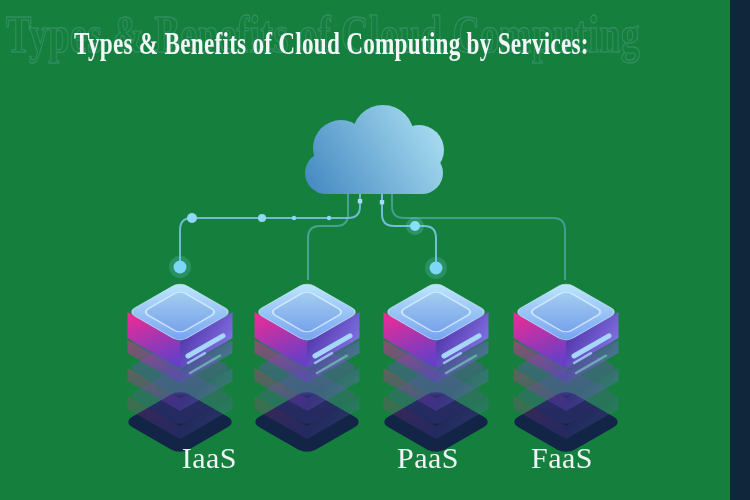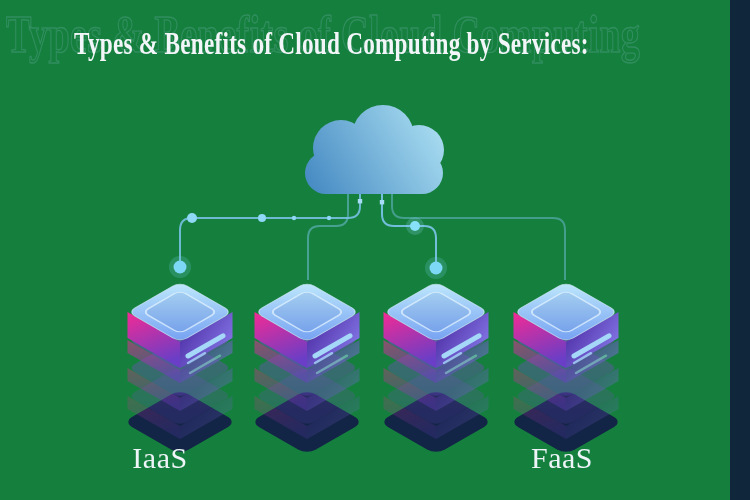--- a/index.html
+++ b/index.html
@@ -22,21 +22,21 @@
     font-size:31px;font-weight:700;white-space:nowrap;
     color:#f2f6f9;
     transform:scaleX(0.75);transform-origin:left top;
     letter-spacing:0.3px;
   }
   svg.scene{position:absolute;left:0;top:0;}
   .service-label{
     position:absolute;top:441px;width:140px;text-align:center;
     font-size:30px;font-weight:400;color:#eef4f8;letter-spacing:0.5px;
   }
-  .label-iaas{left:90px;}
+  .label-iaas{left:97px;text-align:right;}
   .label-saas{left:223px;}
   .label-paas{left:358px;}
   .label-faas{left:492px;}
 </style>
 </head>
 <body>
 
 <div id="canvas">
 
   <div class="ghost-title">Types &amp; Benefits of Cloud Computing</div>
@@ -142,14 +142,15 @@
       <circle cx="122" cy="46" r="25"></circle>
     </g>
 
     <use href="#stack-shape" transform="translate(110,272)"></use>
     <use href="#stack-shape" transform="translate(237,272)"></use>
     <use href="#stack-shape" transform="translate(366,272)"></use>
     <use href="#stack-shape" transform="translate(496,272)"></use>
   </svg>
 
   <div class="service-label label-iaas">IaaS</div>
+  <div class="service-label label-paas">PaaS</div>
   <div class="service-label label-faas">FaaS</div>
 </div>
 
 </body></html>

